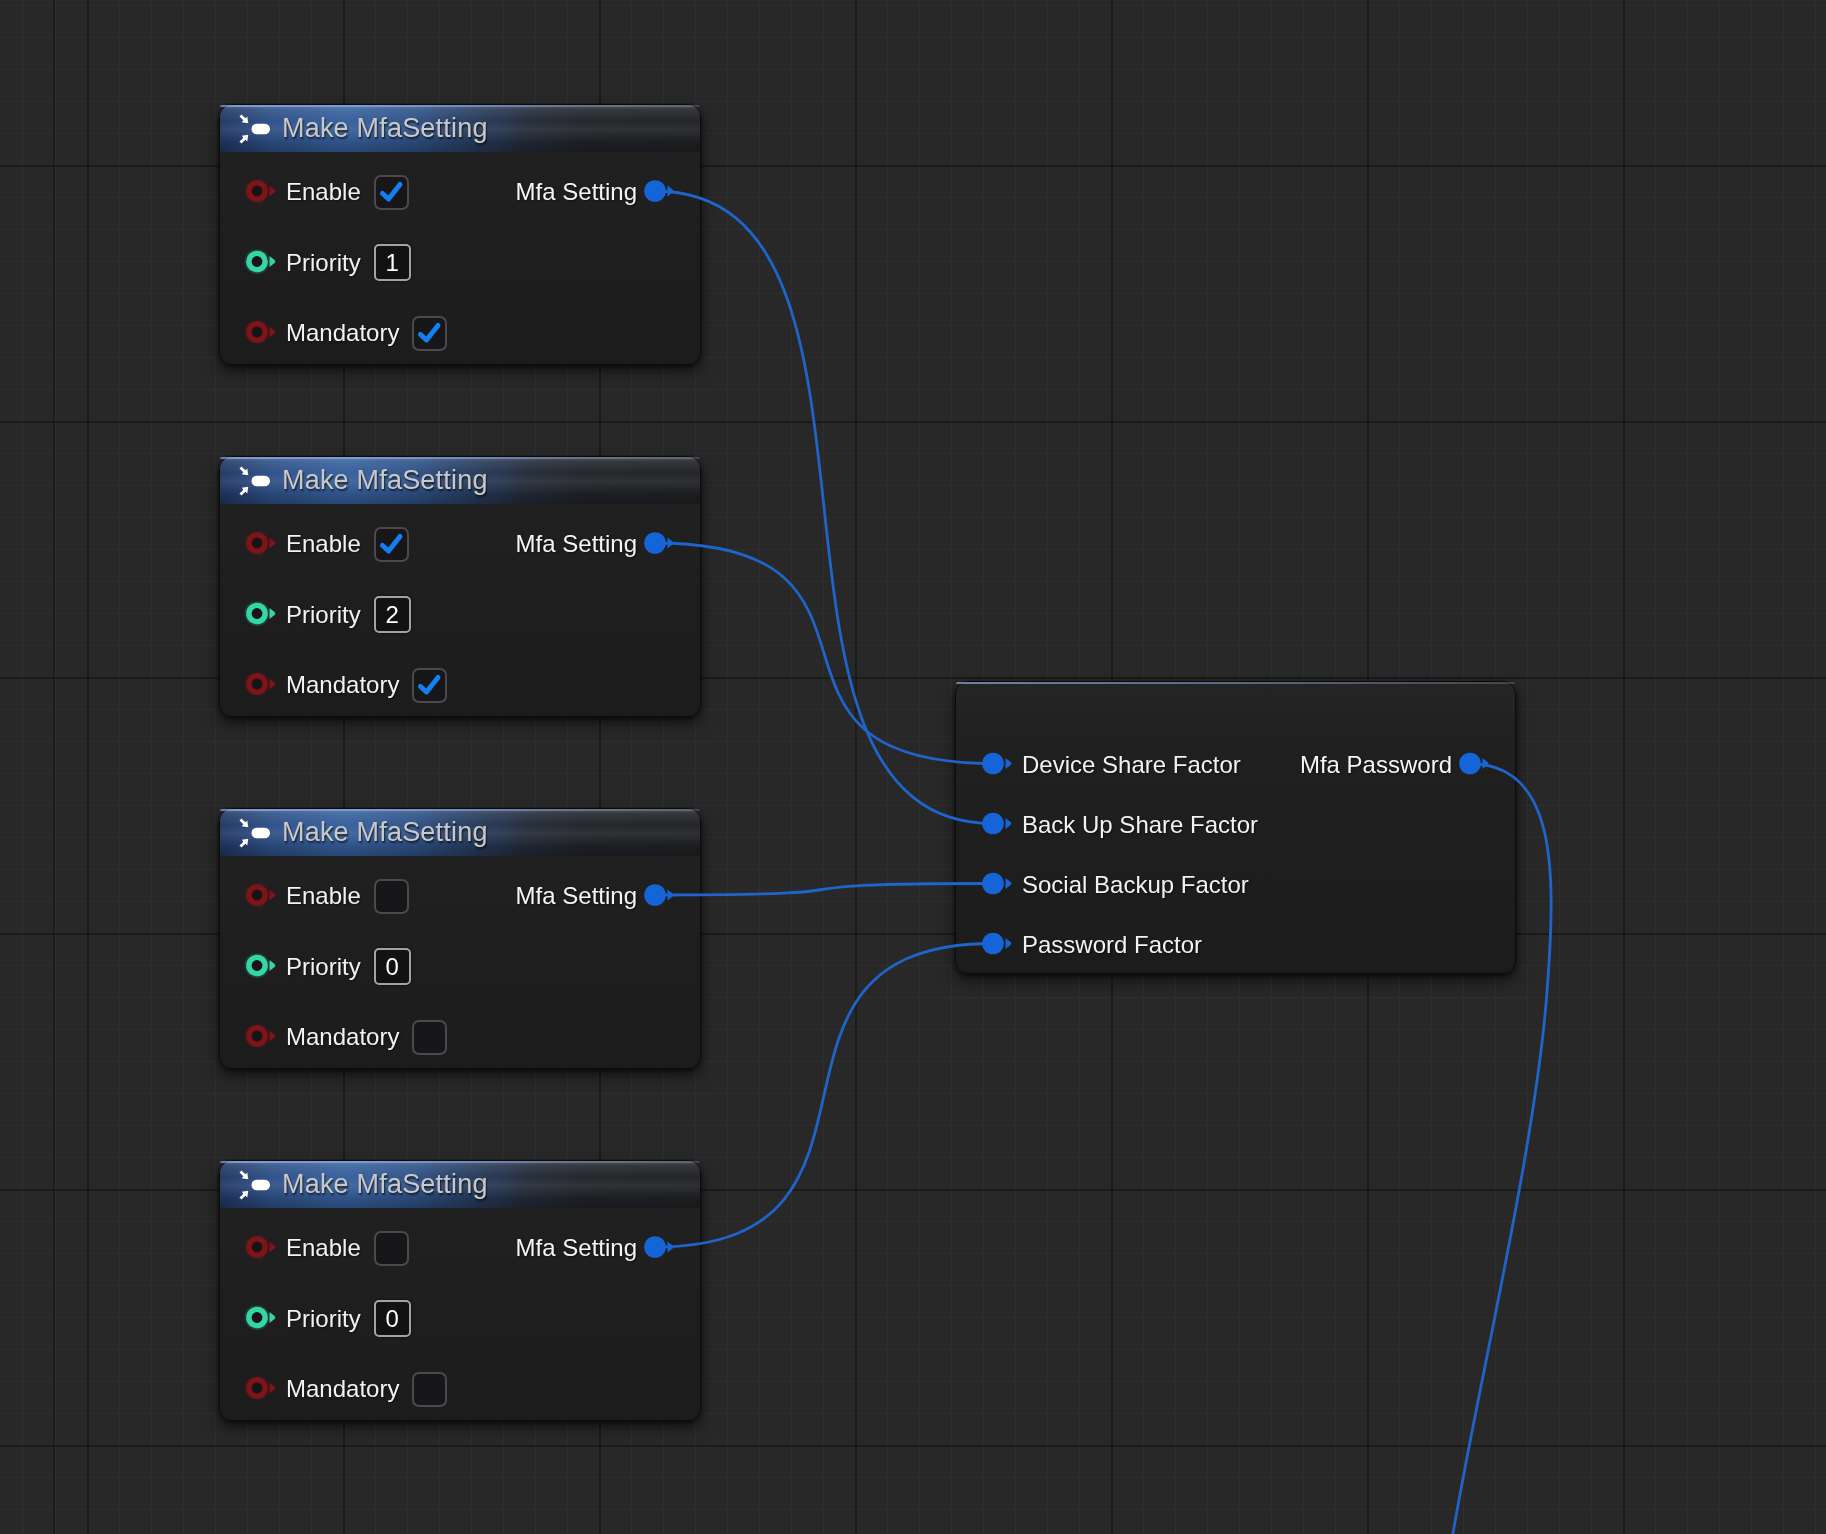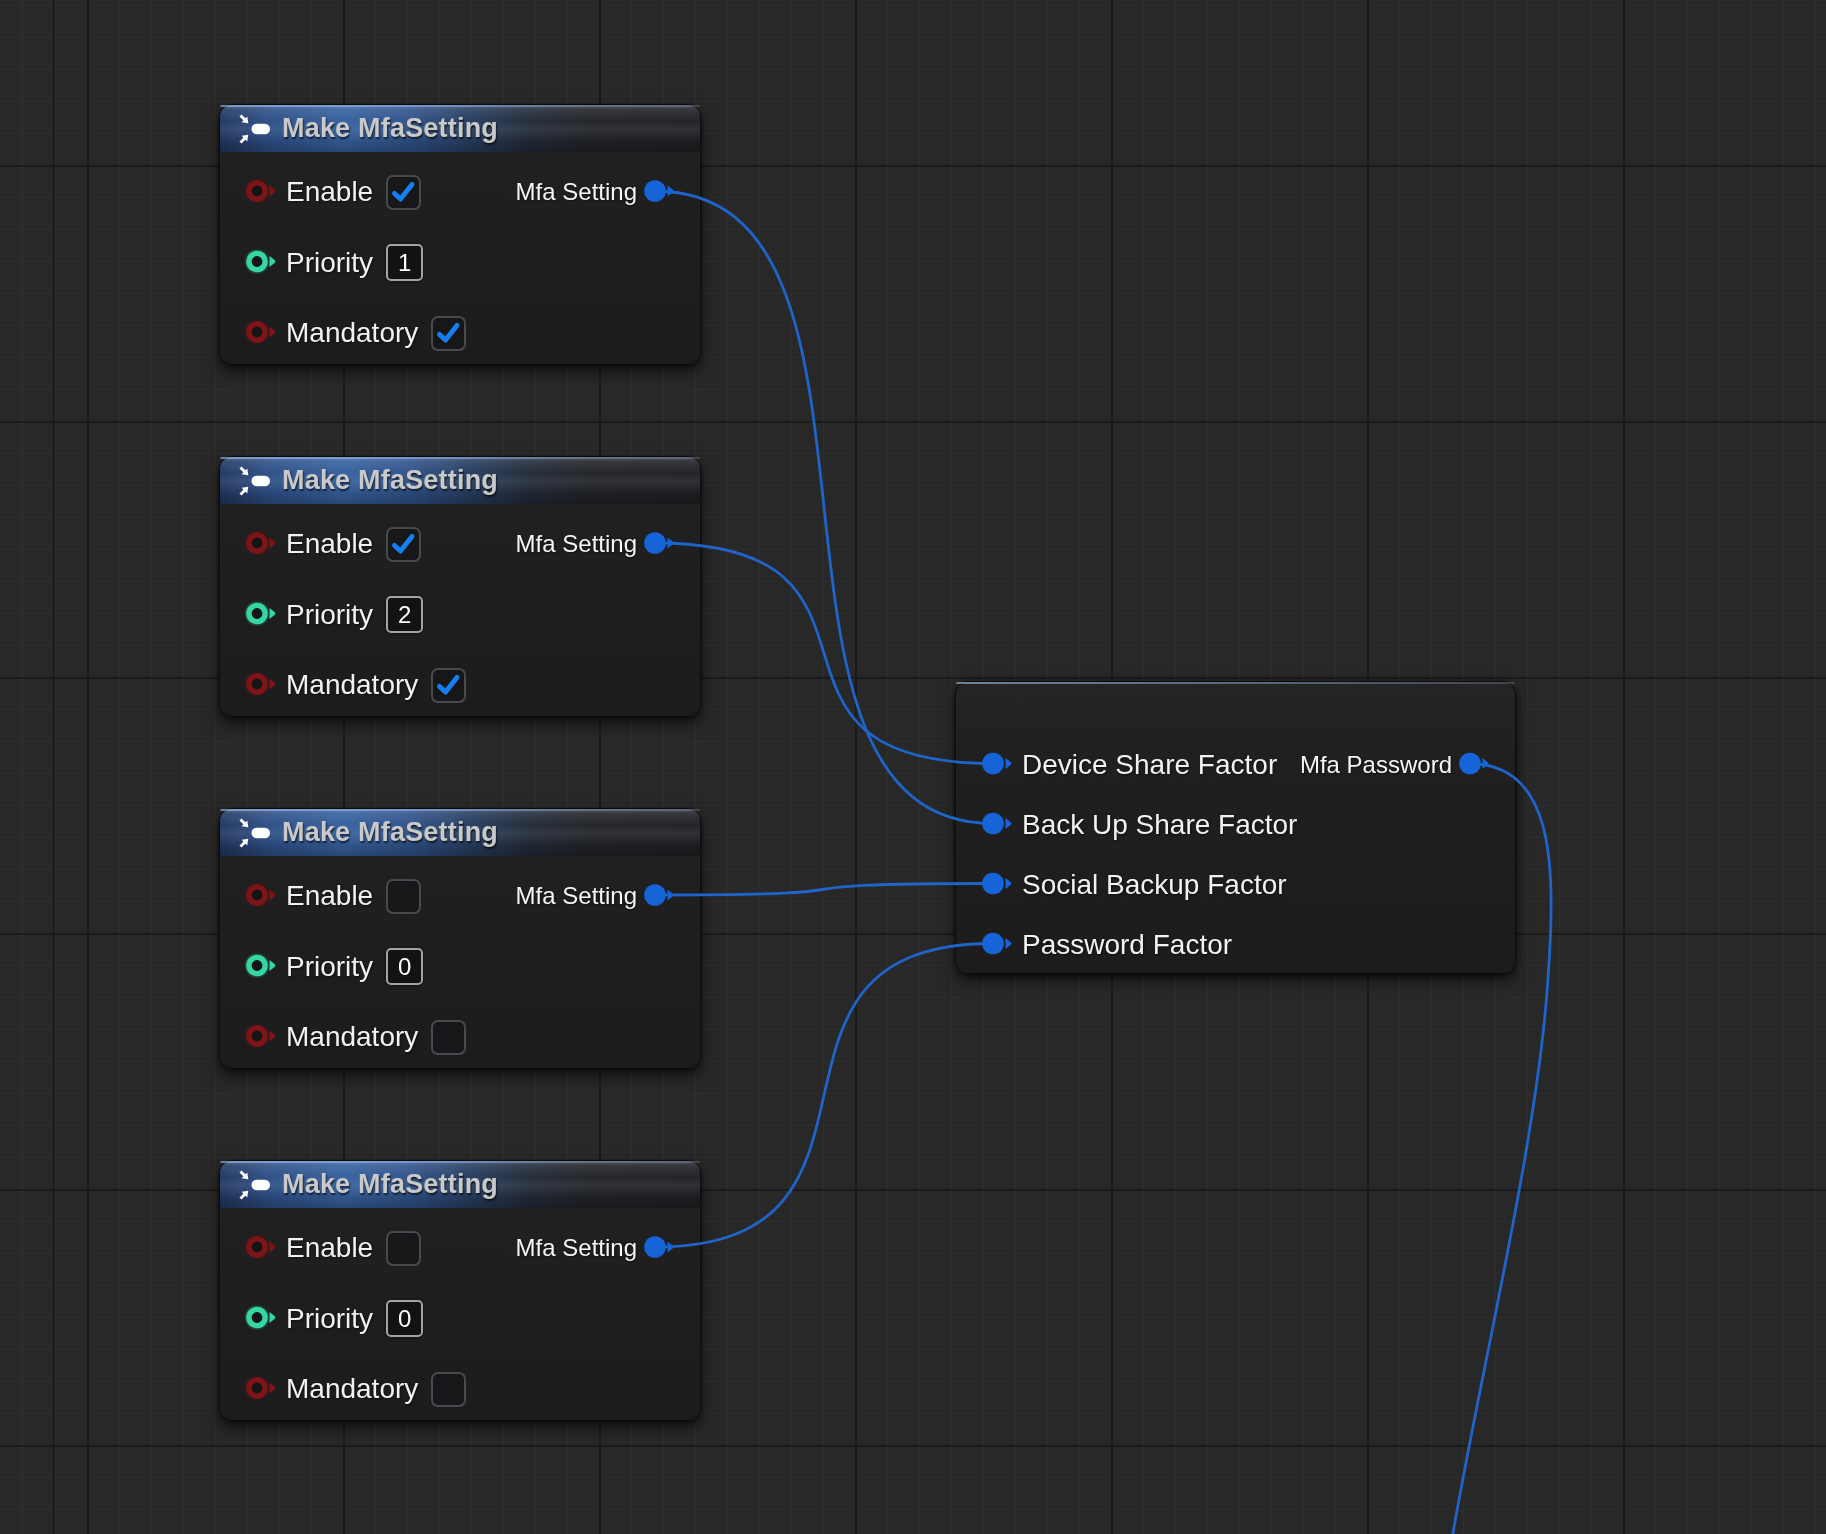--- a/index.html
+++ b/index.html
@@ -47,36 +47,36 @@
     align-items: center;
     padding-left: 19px;
     box-sizing: border-box;
     background:
       linear-gradient(180deg, rgba(190,215,255,0.30) 0%, rgba(255,255,255,0.10) 9%, rgba(255,255,255,0.02) 34%, rgba(255,255,255,0.07) 52%, rgba(0,0,0,0.12) 78%, rgba(0,0,0,0.26) 100%),
       linear-gradient(90deg, #223760 0%, #2d4f86 10%, #36619e 26%, #2f5288 40%, #273d60 52%, #232b3a 64%, #212328 76%, #202124 100%);
   }
   .node-icon { margin-right: 11px; display: block; flex: 0 0 auto; }
   .node-title {
     font-size: 27px;
-    font-weight: bold;
+    font-weight: normal;
     color: #c9c9c9;
     letter-spacing: 0.2px;
     white-space: nowrap;
     text-shadow: 1px 2px 2px rgba(0,0,0,0.65);
   }
   .pin-row {
     position: absolute;
     left: 66px;
     height: 70px;
     display: flex;
     align-items: center;
     z-index: 2;
   }
   .pin-row .pin-label {
-    font-size: 28px;
+    font-size: 24px;
     color: #f2f2f2;
     white-space: nowrap;
     text-shadow: 1px 1px 2px rgba(0,0,0,0.5);
   }
   .out-row {
     position: absolute;
     right: 63px;
     height: 70px;
     display: flex;
     align-items: center;

